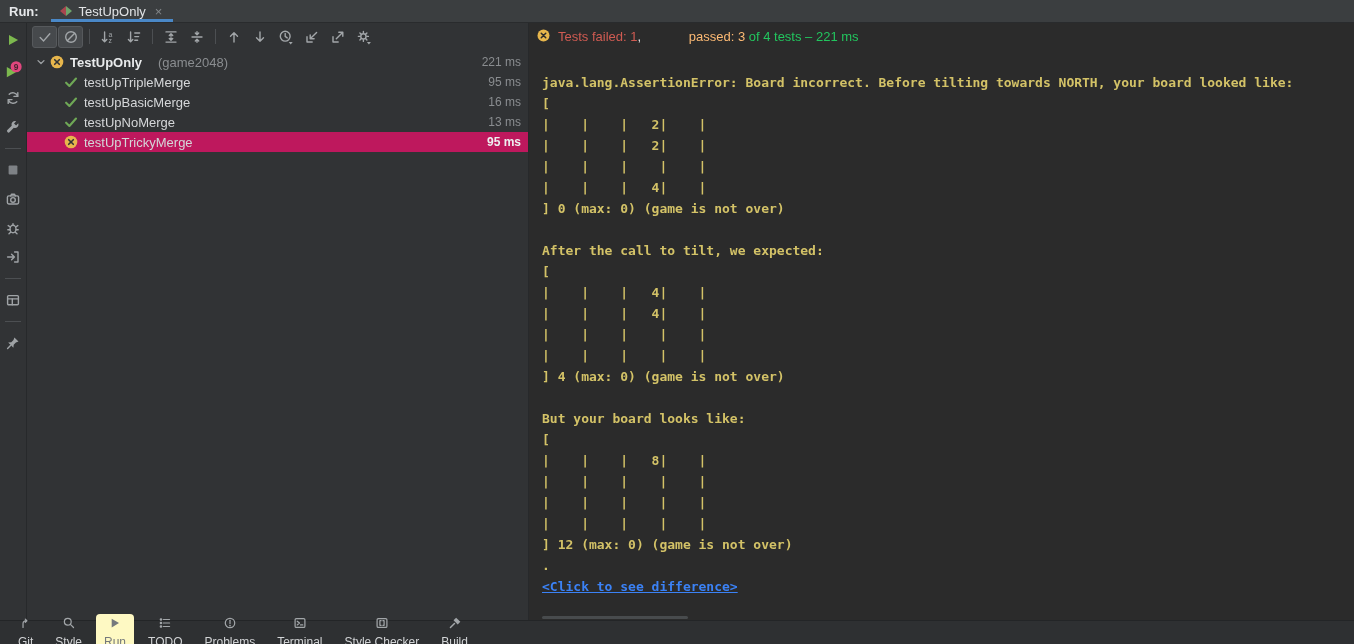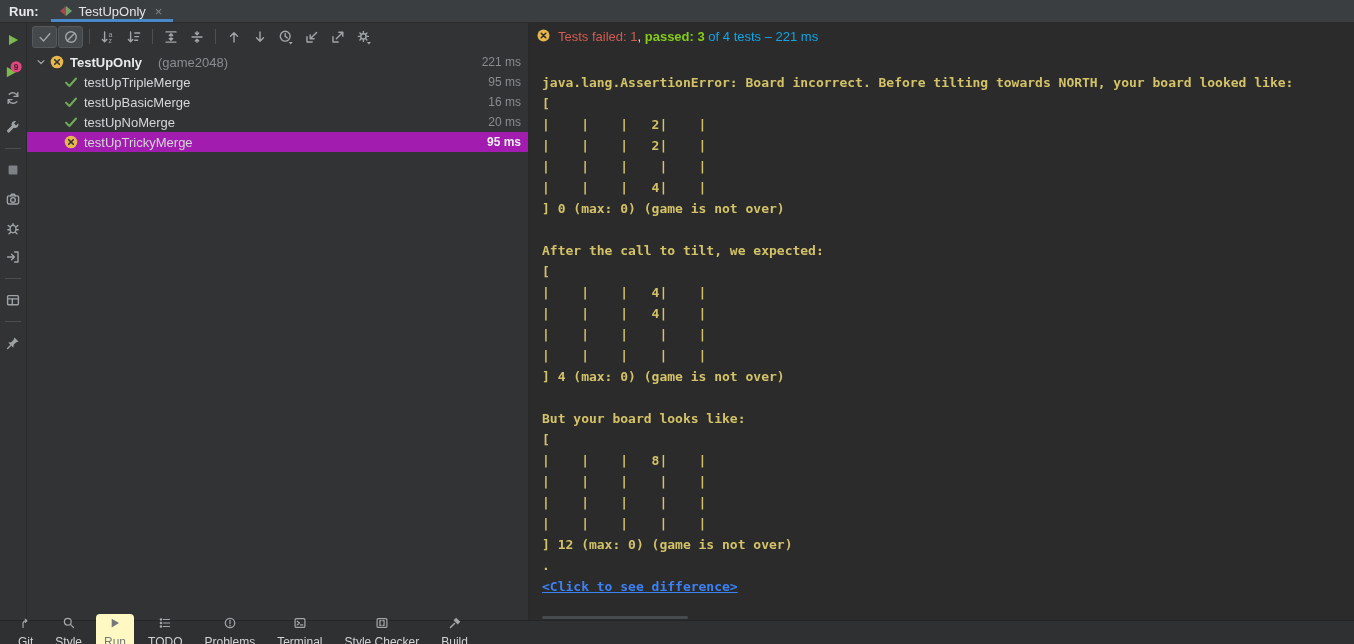--- a/index.html
+++ b/index.html
@@ -28,36 +28,36 @@
   .strip .strip-divider { width:16px; height:1px; background:#4C4F52; margin:2px 0; }
 
   .left-panel { width:502px; flex:none; display:flex; flex-direction:column; background:#313335; border-right:1px solid #27292B; }
   .toolbar { height:27px; display:flex; align-items:center; padding-left:5px; flex:none; }
   .tbtn { width:25px; height:22px; margin-right:1px; display:flex; align-items:center; justify-content:center; border-radius:3px; color:#A2A6A9; }
   .tbtn.pressed { background:#46494C; border:1px solid #56595C; }
   .tb-divider { width:1px; height:15px; background:#4C4F52; margin:0 5px; }
 
   .tree { flex:1; padding-top:2px; font-size:13px; overflow:hidden; }
   .tree-row { height:20px; display:flex; align-items:center; color:#D5D7D9; }
-  .tree-row.selected { background:#a21caf; }
+  .tree-row.selected { background:#be185d; }
   .tree-row .chevron { width:16px; height:16px; margin-left:6px; display:flex; align-items:center; justify-content:center; flex:none; }
   .tree-row .indent { width:36px; flex:none; }
   .tree-row .ticon { width:16px; height:16px; display:flex; align-items:center; justify-content:center; margin-right:5px; flex:none; }
   .tree-row .tlabel { white-space:nowrap; }
   .tree-row .tlabel.bold { font-weight:bold; color:#E9EBEC; }
   .tree-row .tsuffix { color:#8A8D90; margin-left:16px; }
   .tree-row .ttime { margin-left:auto; padding-right:7px; color:#8A8D90; font-size:12px; }
   .tree-row.selected .ttime { color:#EDEFF0; font-weight:bold; }
 
   .right-panel { flex:1; background:#2B2B2B; display:flex; flex-direction:column; position:relative; }
   .summary { height:27px; flex:none; display:flex; align-items:center; padding-left:7px; gap:7px; font-size:13px; white-space:pre; }
   .summary .seg-failed { color:#D05B52; }
   .summary .seg-comma { color:#E4E6E8; }
-  .summary .seg-passed { color:#84cc16; font-weight:bold; }
-  .summary .seg-rest { color:#0ea5e9; }
+  .summary .seg-passed { color:#fdba74; font-weight:normal;margin-left:44px; }
+  .summary .seg-rest { color:#22c55e; }
 
   .console { flex:1; padding:22px 0 0 13px; font-family:"DejaVu Sans Mono", monospace; font-size:13px; font-weight:bold; line-height:21px; color:#D3C267; overflow:hidden; }
   .console-line { white-space:pre; height:21px; }
   .console-link { color:#3b82f6; text-decoration:underline; cursor:pointer; }
   .hscroll-thumb { position:absolute; bottom:1px; left:13px; width:146px; height:3px; background:#484B4D; border-radius:2px; }
 
   
   .statusbar { height:24px; background:#2E3032; border-top:1px solid #232527; display:flex; align-items:center; padding-left:10px; gap:6px; }
   .sb-item { display:flex; align-items:center; gap:5px; padding:2px 8px; border-radius:4px; font-size:12px; color:#D2D4D6;flex-direction:column; }
   .sb-item .sbic { display:flex; color:#A2A6A9; }
@@ -296,21 +296,21 @@
             <span class="ttime">16 ms</span>
           </div>
           <div class="tree-row">
             <span class="indent"></span>
             <span class="ticon">
               <svg viewBox="0 0 16 16" width="16" height="16">
                 <path d="M3.1 8.7 L6.4 12 L13 4.5" fill="none" stroke="#6FA856" stroke-width="2.1" stroke-linecap="round" stroke-linejoin="round"></path>
               </svg>
             </span>
             <span class="tlabel">testUpNoMerge</span>
-            <span class="ttime">20 ms</span>
+            <span class="ttime">13 ms</span>
           </div>
           <div class="tree-row selected">
             <span class="indent"></span>
             <span class="ticon">
               <svg viewBox="0 0 16 16" width="16" height="16">
                 <circle cx="8" cy="8" r="6.3" fill="#E7B64C"></circle>
                 <path d="M5.7 5.7 L10.3 10.3 M10.3 5.7 L5.7 10.3" stroke="#313335" stroke-width="1.6" stroke-linecap="round"></path>
               </svg>
             </span>
             <span class="tlabel">testUpTrickyMerge</span>

